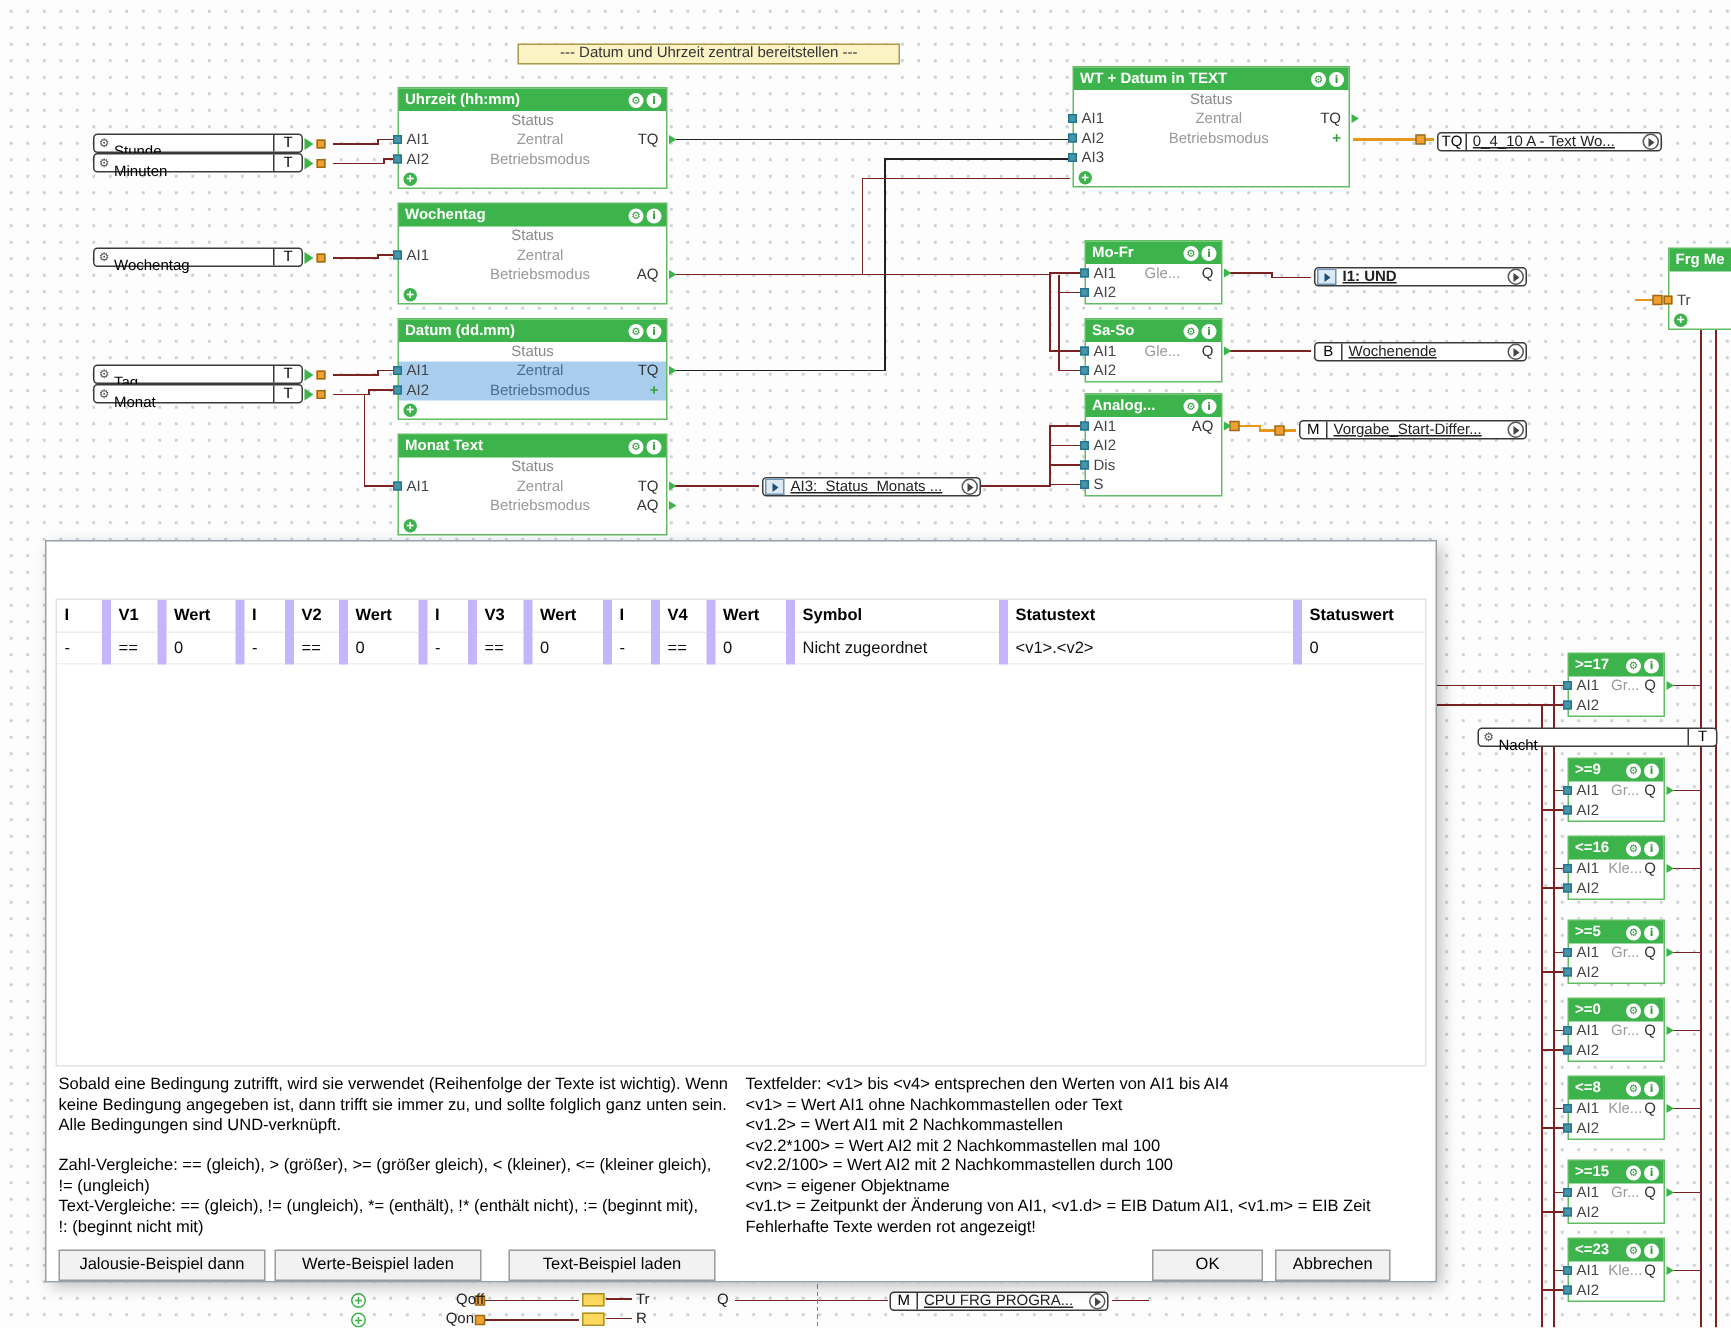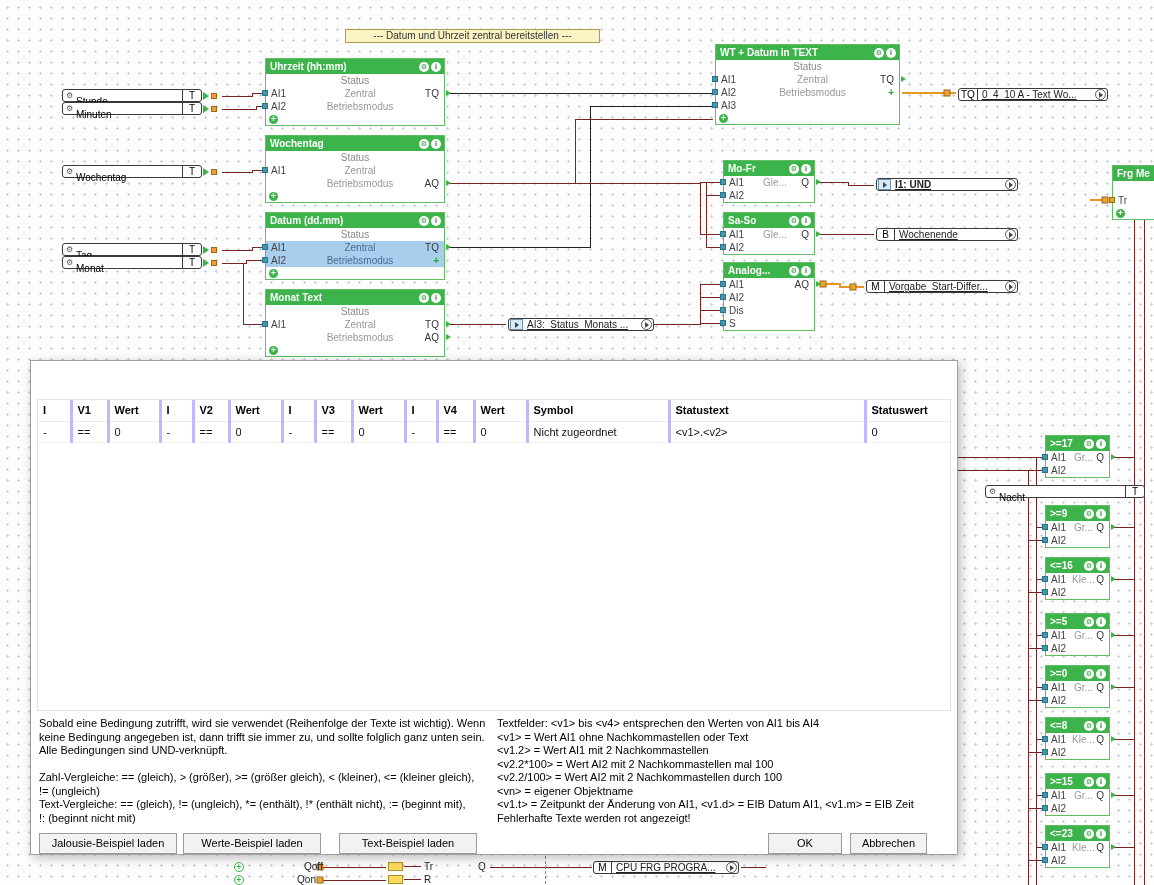--- a/index.html
+++ b/index.html
@@ -53,21 +53,21 @@
   .ybox { position:absolute; z-index:2; width:15px; height:9px; background:#ffd95e; border:1px solid #a8922a; }
   .pluso { position:absolute; z-index:2; width:10px; height:10px; border-radius:50%; border:1px solid #3db44b; background:#fff; color:#3db44b; font-size:9px; line-height:8px; text-align:center; font-weight:bold; }
   
   .dialog { position:absolute; left:30px; top:360px; width:928px; height:495px; background:#fff; border:1px solid #98a0a8; box-shadow:3px 3px 10px rgba(0,0,0,.25); z-index:20; font-size:11px; }
   .dlg-title { height:28px; display:flex; align-items:center; padding:0 8px; }
   .dlg-icon { width:13px; height:16px; border:1px solid #2fa23a; background:repeating-linear-gradient(#fff 0 3px,#bfe6c4 3px 4px); }
   .dlg-title-text { color:#a9b4b8; margin-left:8px; font-size:12px; }
   .dlg-close { margin-left:auto; width:22px; text-align:center; color:#777; font-size:13px; cursor:default; }
   .list-area { position:absolute; left:6px; top:38px; width:914px; height:312px; border:1px solid #e2e2e2; background:#fff; overflow:hidden; }
   table.cond { border-collapse:collapse; width:100%; table-layout:fixed; font-size:11px; }
-  table.cond th, table.cond td { height:21px; padding:0 5px; text-align:left; border-left:3px solid #c4b5fd; overflow:hidden; white-space:nowrap; }
+  table.cond th, table.cond td { height:21px; padding:0 5px; text-align:left; border-left:6px solid #c4b5fd; overflow:hidden; white-space:nowrap; }
   table.cond th:first-child, table.cond td:first-child { border-left:none; }
   table.cond th { font-weight:bold; color:#000; border-bottom:1px solid #ececec; }
   table.cond td { color:#111; border-bottom:1px solid #f1f1f1; }
   .help { position:absolute; white-space:pre-line; font-size:11px; line-height:13.5px; color:#000; }
   .btn { position:absolute; height:21px; background:#f2f2f2; border:1px solid #9b9b9b; font-size:11px; line-height:19px; text-align:center; color:#000; }
 </style>
 </head>
 <body>
 
 <div class="grid"></div>
@@ -681,18 +681,18 @@
 Text-Vergleiche: == (gleich), != (ungleich), *= (enthält), !* (enthält nicht), := (beginnt mit),
 !: (beginnt nicht mit)</div>
   <div class="help" style="left:466px;top:356px;width:454px">Textfelder: &lt;v1&gt; bis &lt;v4&gt; entsprechen den Werten von AI1 bis AI4
 &lt;v1&gt; = Wert AI1 ohne Nachkommastellen oder Text
 &lt;v1.2&gt; = Wert AI1 mit 2 Nachkommastellen
 &lt;v2.2*100&gt; = Wert AI2 mit 2 Nachkommastellen mal 100
 &lt;v2.2/100&gt; = Wert AI2 mit 2 Nachkommastellen durch 100
 &lt;vn&gt; = eigener Objektname
 &lt;v1.t&gt; = Zeitpunkt der Änderung von AI1, &lt;v1.d&gt; = EIB Datum AI1, &lt;v1.m&gt; = EIB Zeit
 Fehlerhafte Texte werden rot angezeigt!</div>
-  <button class="btn" style="left:8px;top:472px;width:138px">Jalousie-Beispiel laden</button>
+  <button class="btn" style="left:8px;top:472px;width:138px">Jalousie-Beispiel dann</button>
   <button class="btn" style="left:152px;top:472px;width:138px">Werte-Beispiel laden</button>
   <button class="btn" style="left:308px;top:472px;width:138px">Text-Beispiel laden</button>
   <button class="btn" style="left:737px;top:472px;width:74px">OK</button>
   <button class="btn" style="left:819px;top:472px;width:77px">Abbrechen</button>
 </div>
 
 </body></html>

